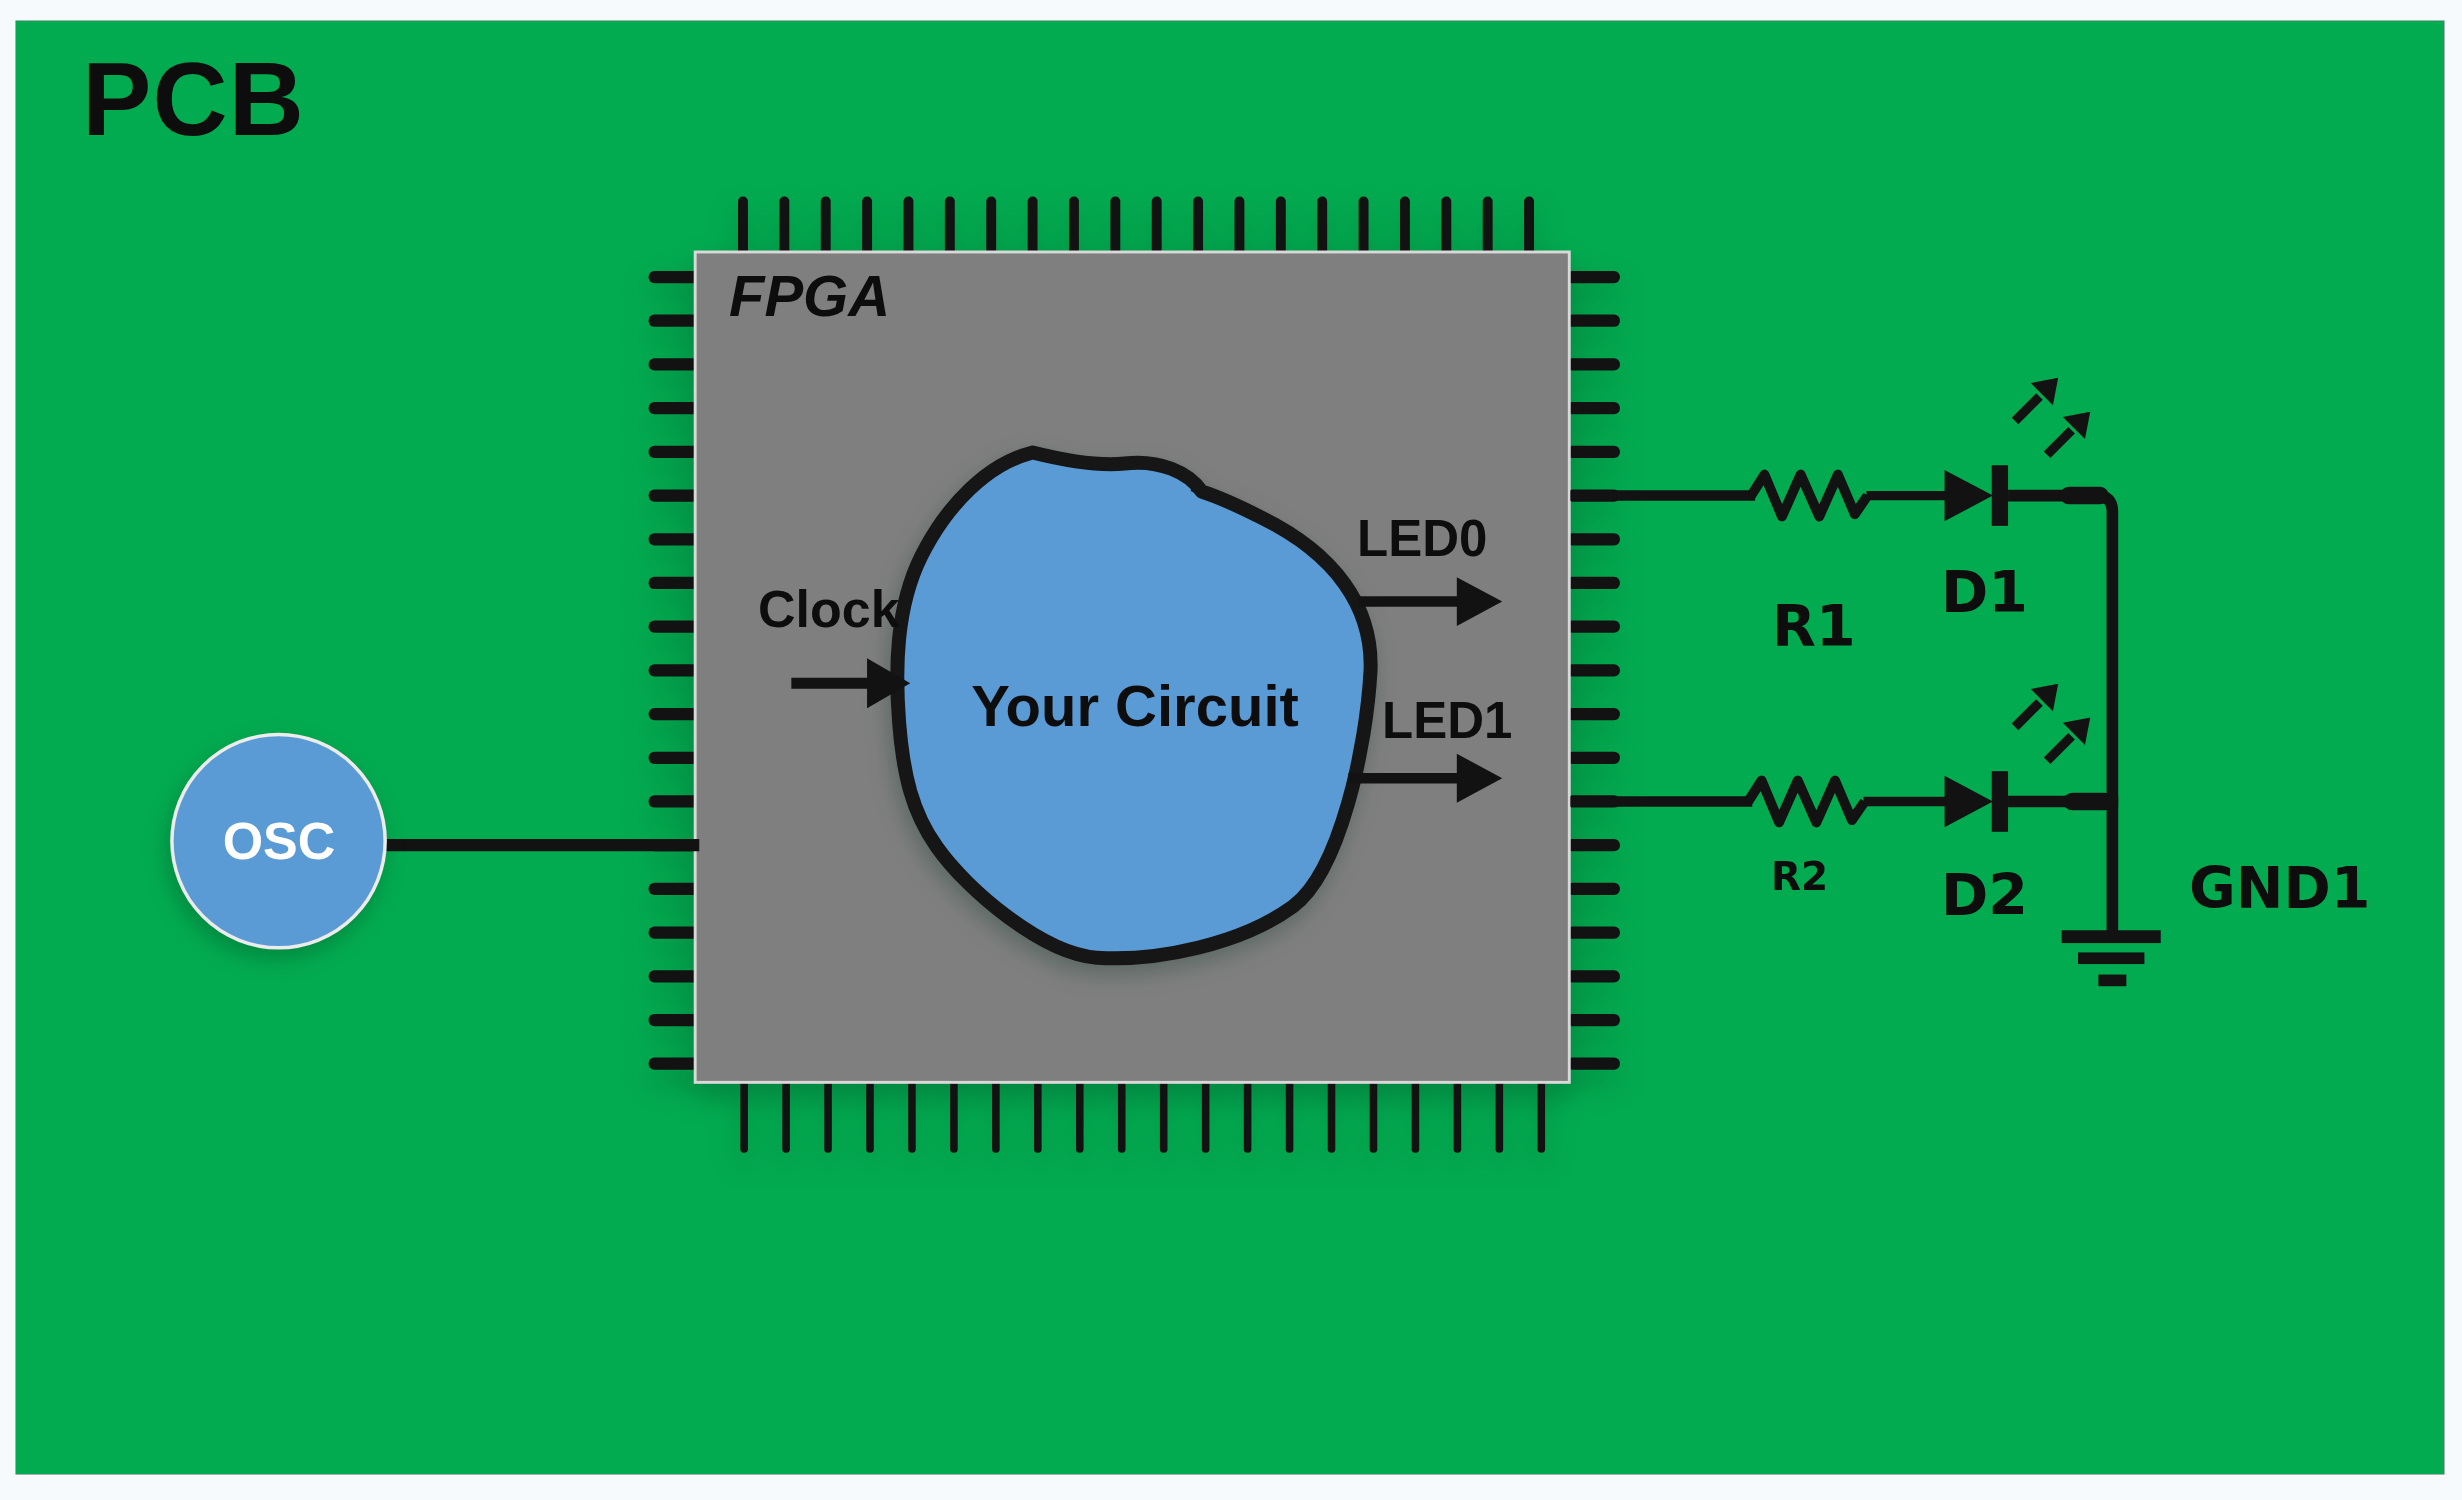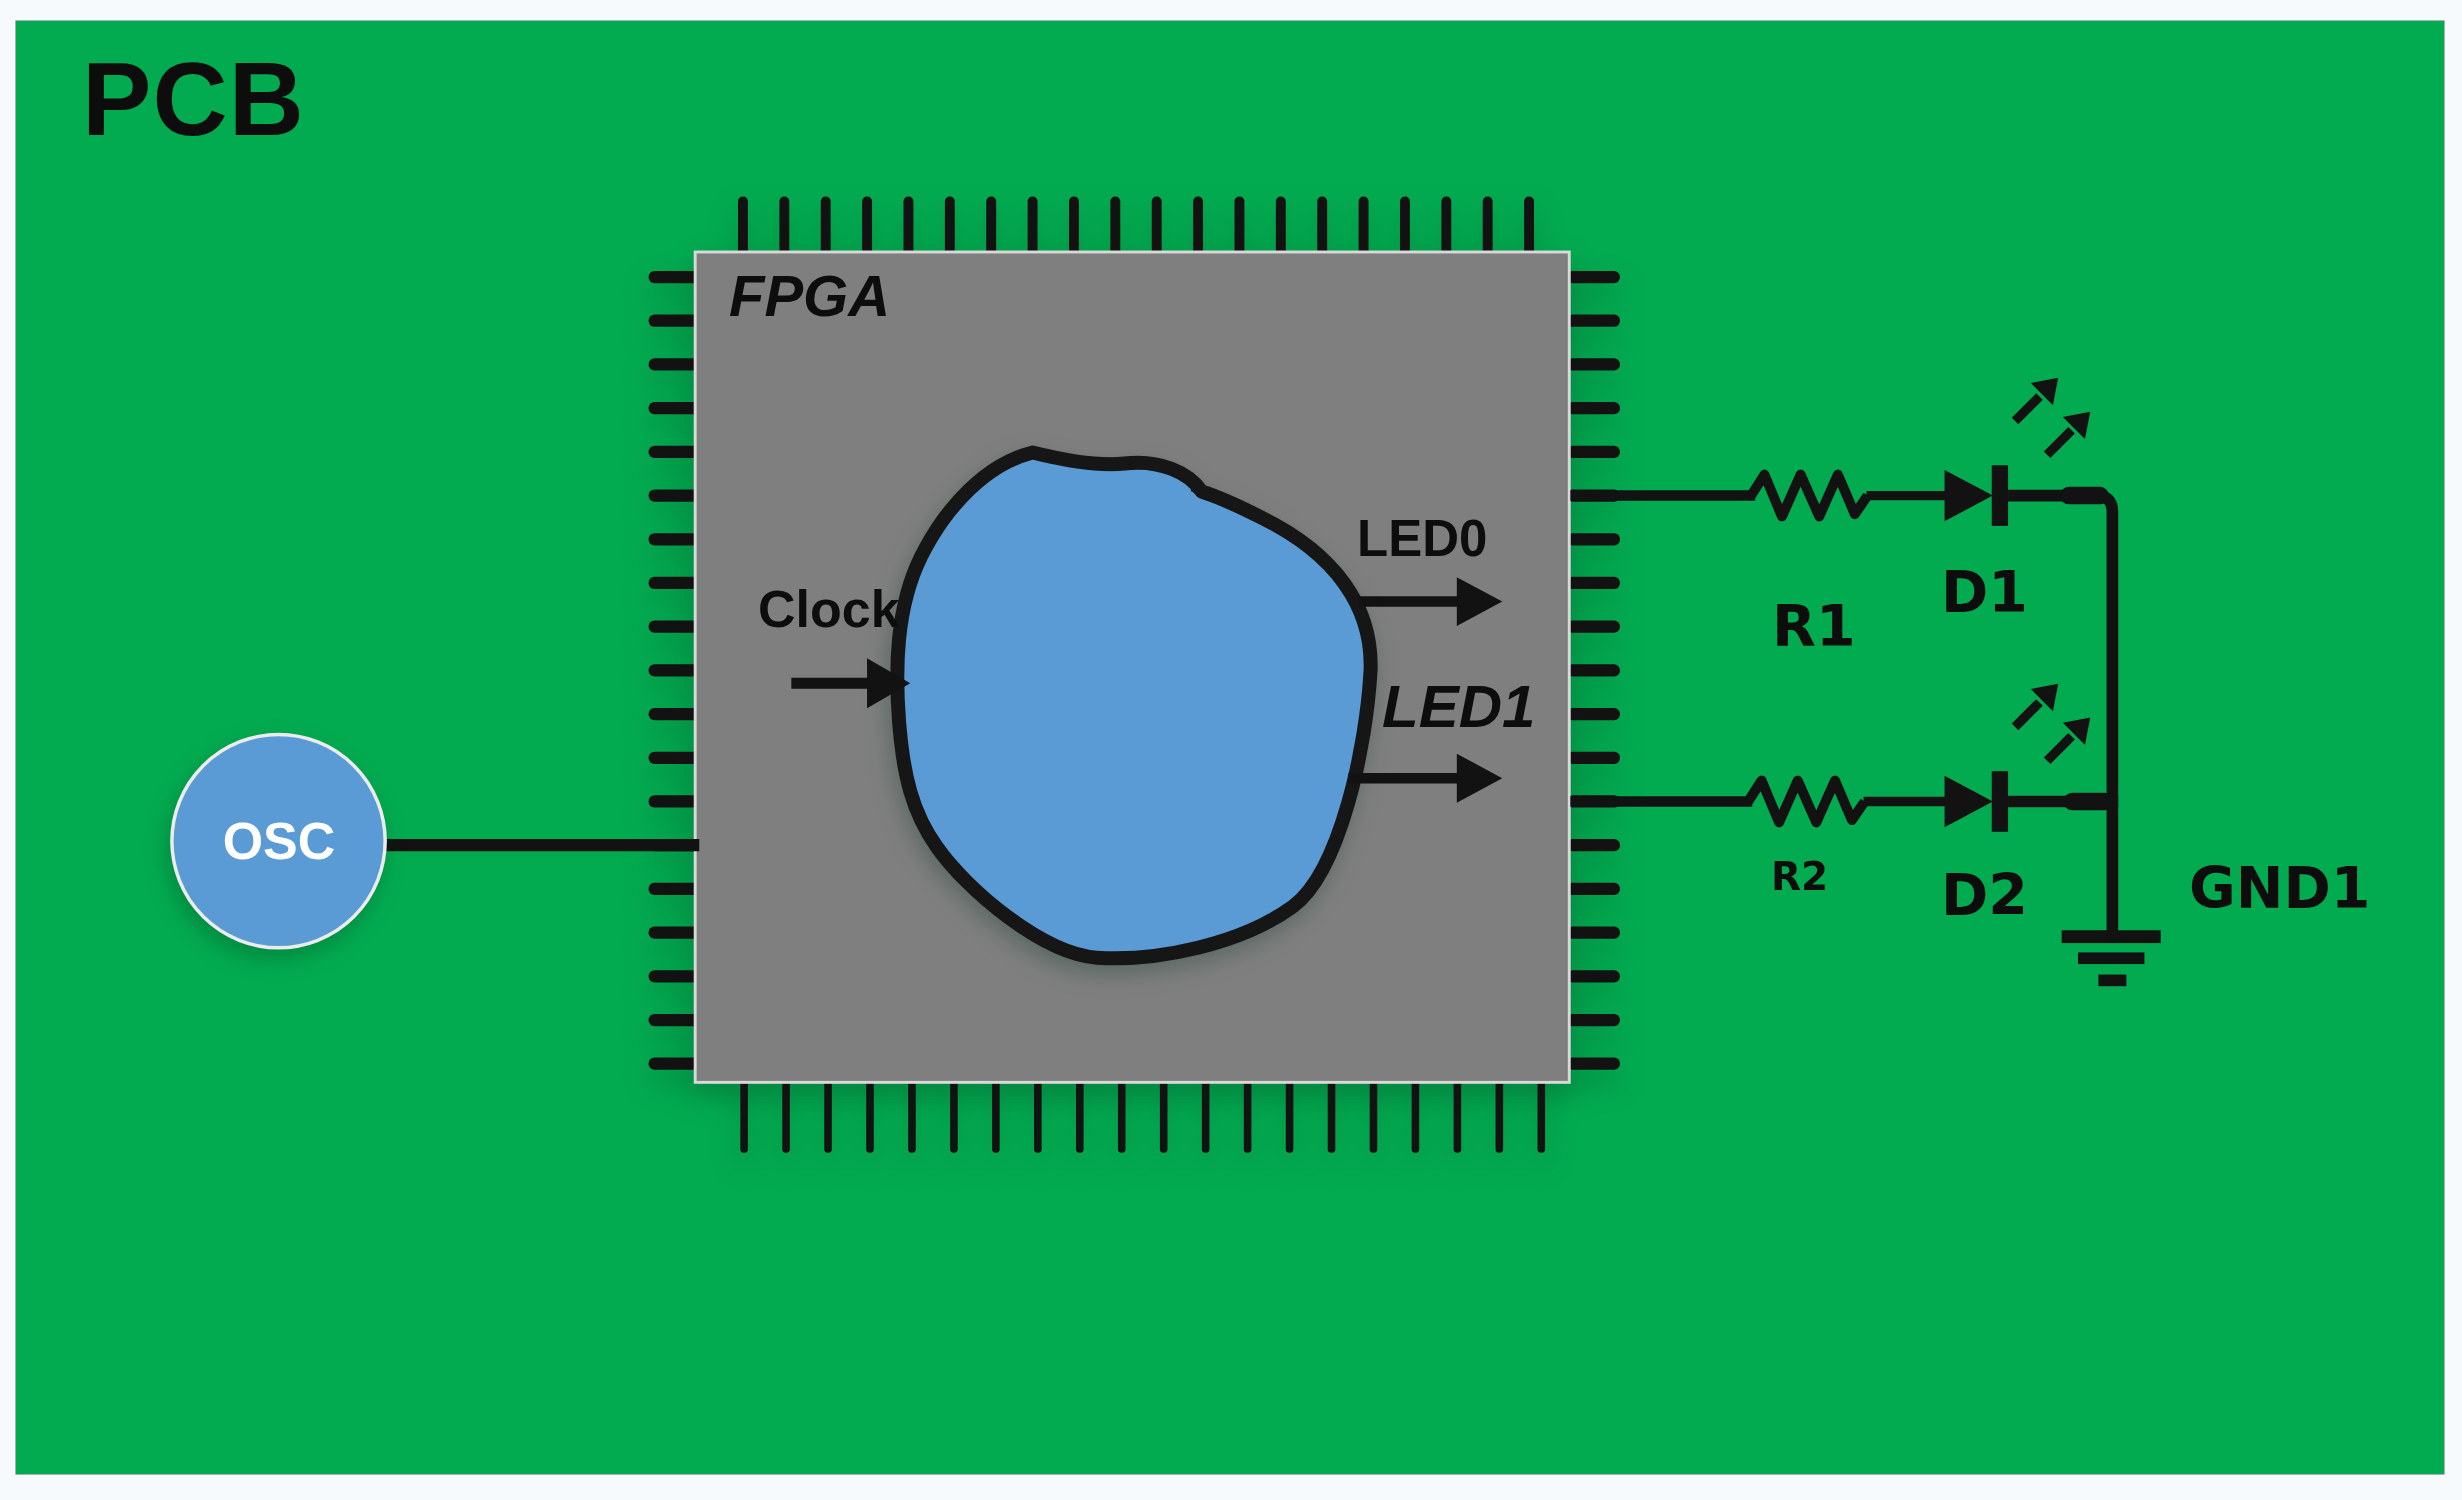--- a/index.html
+++ b/index.html
@@ -13,21 +13,21 @@
   svg.schematic{position:absolute;left:0;top:0;width:2462px;height:1501px;}
   .lbl{position:absolute;color:#0D0D0D;font-weight:700;line-height:1;white-space:nowrap;}
   .lbl.sans{font-family:"Liberation Sans",sans-serif;}
   .lbl.ref{font-family:"DejaVu Sans",sans-serif;}
   .pcb-title{left:82px;top:47px;font-size:104px;letter-spacing:1.2px;}
   .fpga-lbl{left:729px;top:267px;font-size:58px;font-style:italic;}
   .osc-lbl{left:279px;top:843px;transform:translate(-50%,-54%);font-size:52px;color:#FFFFFF;}
   .clock-lbl{left:758px;top:583px;font-size:52px;}
   .blob-lbl{left:1135px;top:706px;transform:translate(-50%,-50%);font-size:58px;}
   .led0-lbl{left:1357px;top:513px;font-size:51px;}
-  .led1-lbl{left:1382px;top:677px;font-size:60px;font-style:italic;}
+  .led1-lbl{left:1382px;top:695px;font-size:51px;}
   .r1-lbl{left:1772px;top:554px;font-size:57px;margin-top:44px;}
   .d1-lbl{left:1941px;top:564px;font-size:57px;}
   .r2-lbl{left:1771px;top:857px;font-size:39px;}
   .d2-lbl{left:1941px;top:867px;font-size:57px;}
   .gnd1-lbl{left:2189px;top:860px;font-size:57px;}
   .shadow-chip{filter:drop-shadow(0px 22px 24px rgba(0,45,25,.30));}
   .shadow-soft{filter:drop-shadow(-6px 16px 18px rgba(0,45,25,.28));}
 </style>
 </head>
 <body>
@@ -194,20 +194,21 @@
       <polygon points="3532,1173 3523,1220 3485,1182" fill="var(--ink)"></polygon>
       <line x1="3513" y1="1305" x2="3555" y2="1263" stroke="var(--ink)" stroke-width="16"></line>
       <polygon points="3587,1231 3578,1278 3540,1240" fill="var(--ink)"></polygon>
     </g>
   </svg>
 
   <div class="lbl sans pcb-title">PCB</div>
   <div class="lbl sans fpga-lbl">FPGA</div>
   <div class="lbl sans osc-lbl">OSC</div>
   <div class="lbl sans clock-lbl">Clock</div>
+  <div class="lbl sans blob-lbl">Your Circuit</div>
   <div class="lbl sans led0-lbl">LED0</div>
   <div class="lbl sans led1-lbl">LED1</div>
   <div class="lbl ref r1-lbl">R1</div>
   <div class="lbl ref d1-lbl">D1</div>
   <div class="lbl ref r2-lbl">R2</div>
   <div class="lbl ref d2-lbl">D2</div>
   <div class="lbl ref gnd1-lbl">GND1</div>
 </div>
 
 

